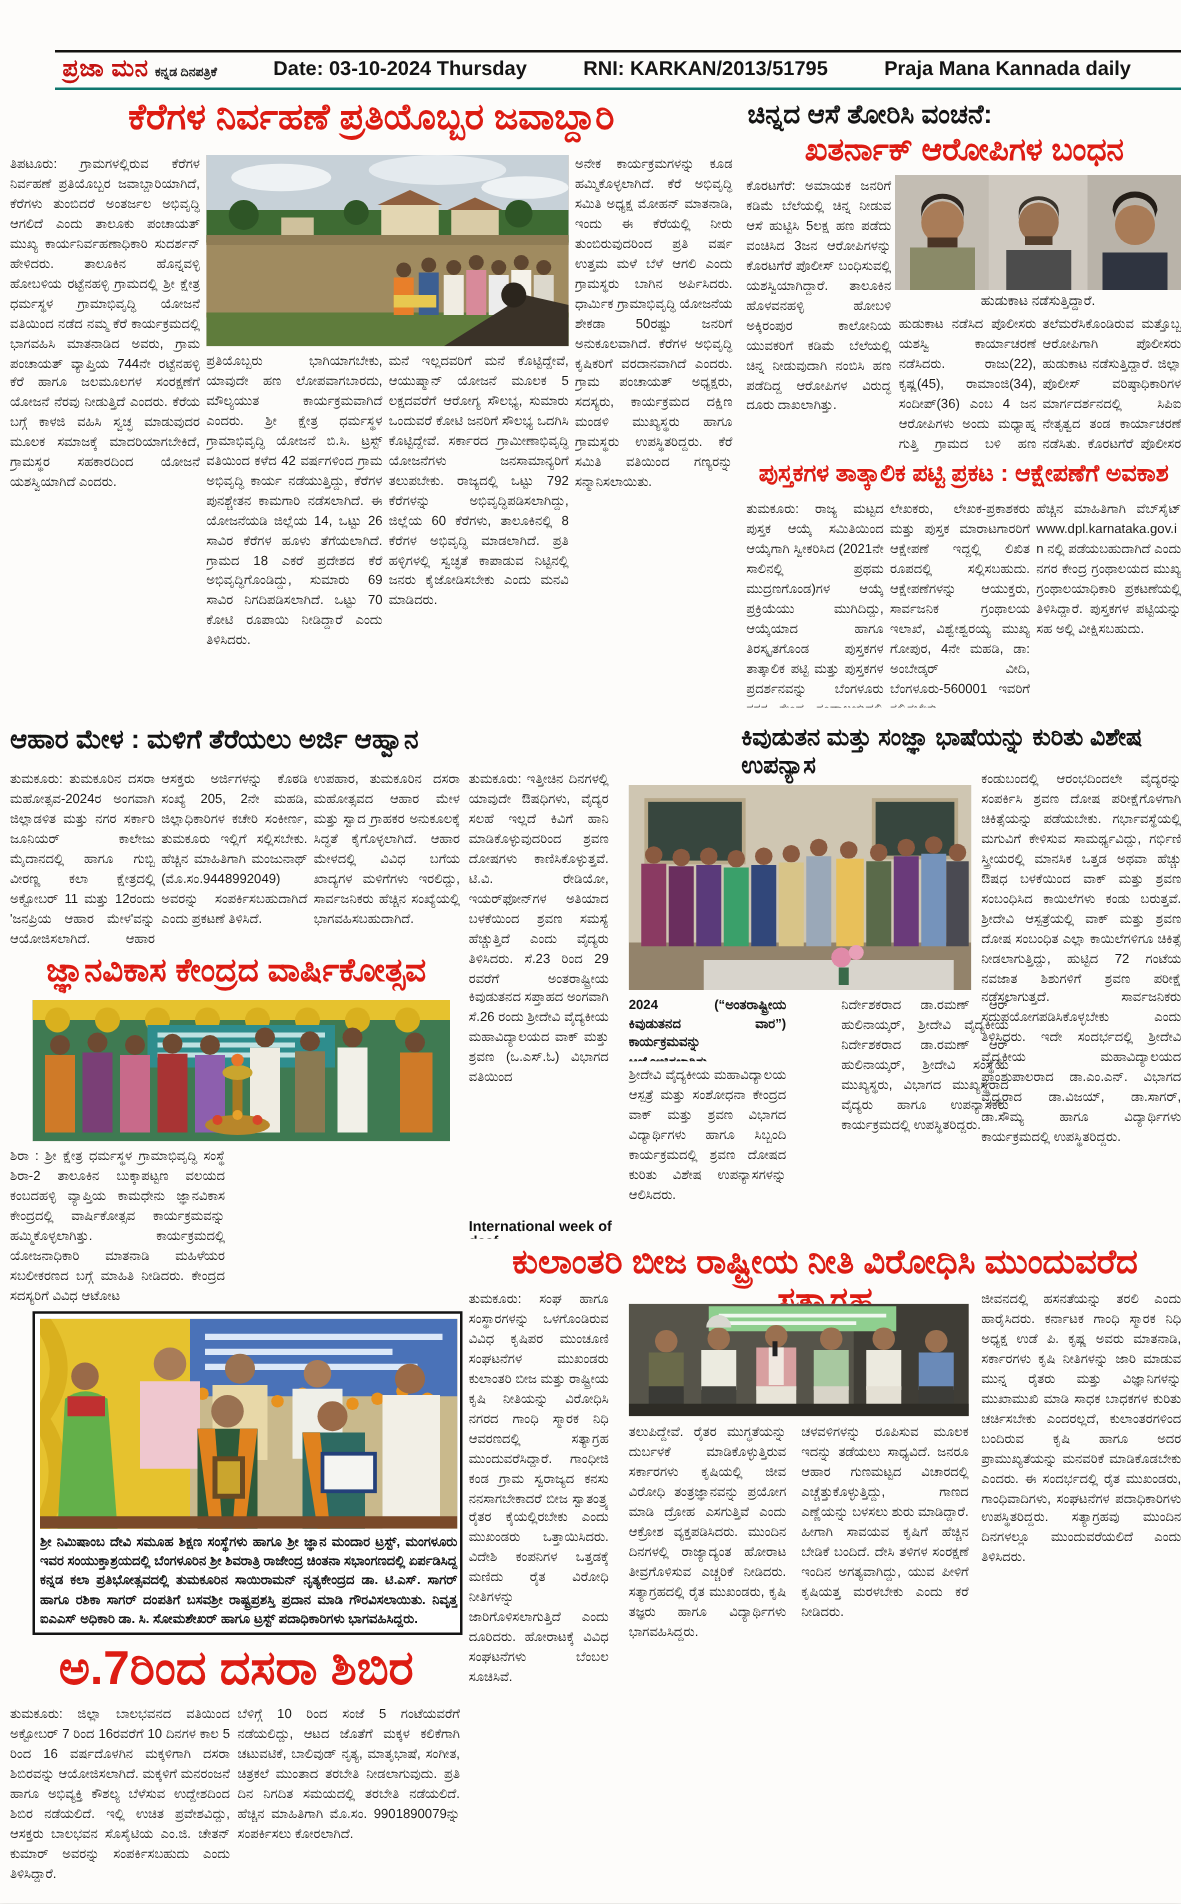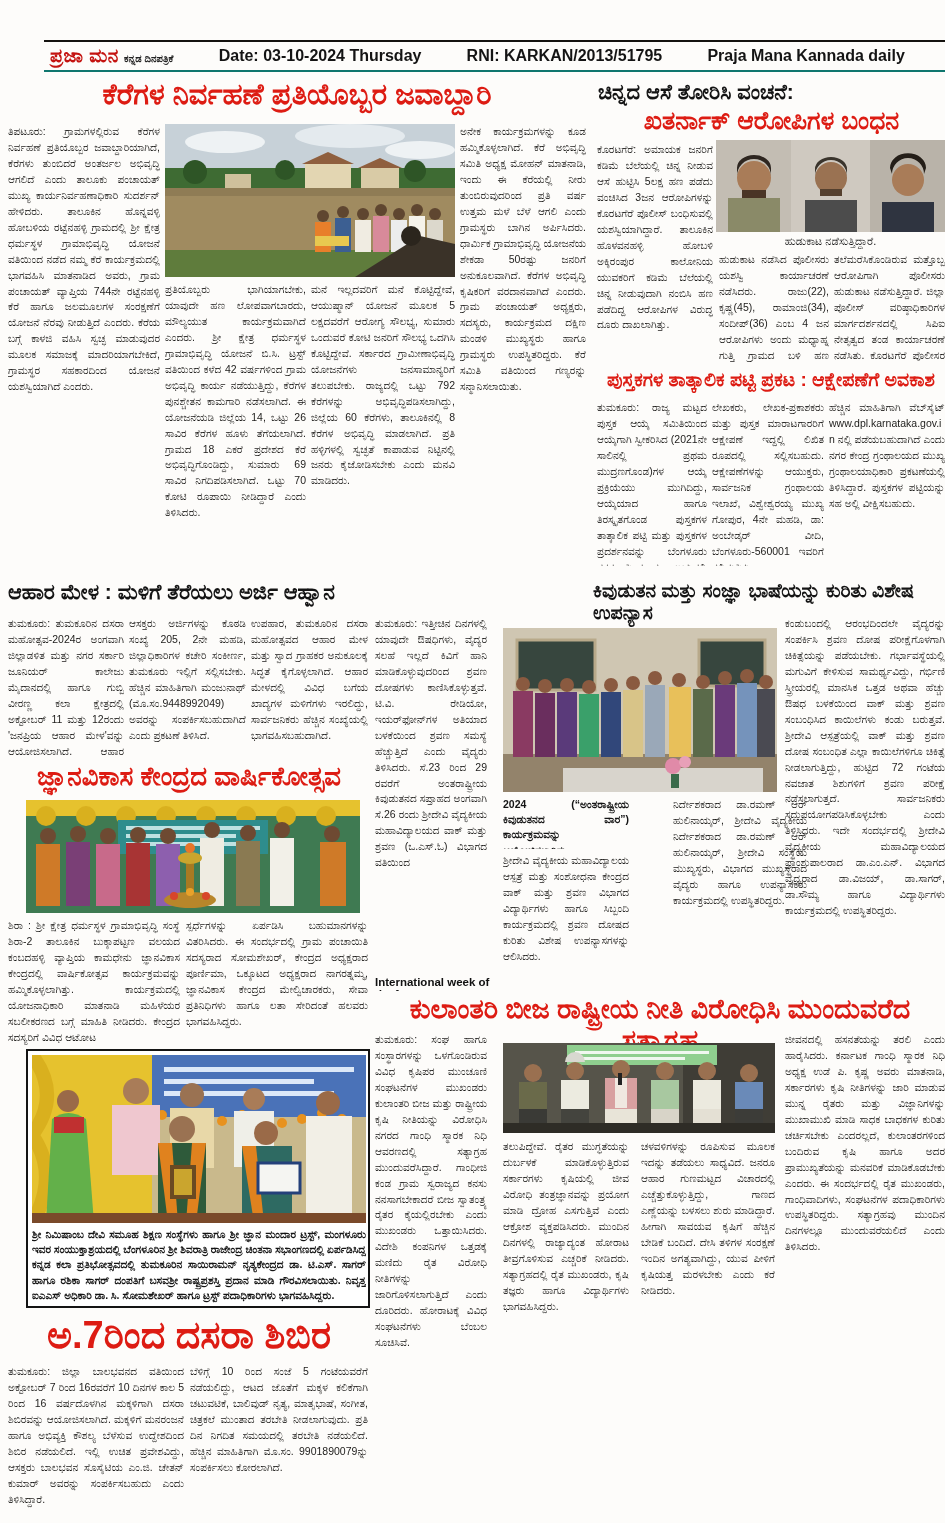--- a/index.html
+++ b/index.html
@@ -173,21 +173,20 @@
       <rect x="160" y="58" width="8" height="40" fill="#a87a22"></rect>
       <ellipse cx="164" cy="58" rx="12" ry="6" fill="#caa52e"></ellipse>
       <circle cx="164" cy="48" r="5" fill="#e8762a"></circle>
       <ellipse cx="164" cy="100" rx="26" ry="8" fill="#b8862a"></ellipse>
       <circle cx="148" cy="96" r="4" fill="#d8452a"></circle>
         <circle cx="180" cy="96" r="4" fill="#d8452a"></circle>
         <circle cx="164" cy="92" r="4" fill="#e8a22a"></circle>
     </svg>
   </div>
   <div class="abs bodycol" style="left:8px;top:918px;width:172px;height:127px;">ಶಿರಾ : ಶ್ರೀ ಕ್ಷೇತ್ರ ಧರ್ಮಸ್ಥಳ ಗ್ರಾಮಾಭಿವೃದ್ಧಿ ಸಂಸ್ಥೆ ಶಿರಾ-2 ತಾಲೂಕಿನ ಬುಕ್ಕಾಪಟ್ಟಣ ವಲಯದ ಕಂಬದಹಳ್ಳಿ ವ್ಯಾಪ್ತಿಯ ಕಾಮಧೇನು ಜ್ಞಾನವಿಕಾಸ ಕೇಂದ್ರದಲ್ಲಿ ವಾರ್ಷಿಕೋತ್ಸವ ಕಾರ್ಯಕ್ರಮವನ್ನು ಹಮ್ಮಿಕೊಳ್ಳಲಾಗಿತ್ತು. ಕಾರ್ಯಕ್ರಮದಲ್ಲಿ ಯೋಜನಾಧಿಕಾರಿ ಮಾತನಾಡಿ ಮಹಿಳೆಯರ ಸಬಲೀಕರಣದ ಬಗ್ಗೆ ಮಾಹಿತಿ ನೀಡಿದರು. ಕೇಂದ್ರದ ಸದಸ್ಯರಿಗೆ ವಿವಿಧ ಆಟೋಟ</div>
-  <div class="abs bodycol" style="left:186px;top:918px;width:182px;height:127px;">ಸ್ಪರ್ಧೆಗಳನ್ನು ಏರ್ಪಡಿಸಿ ಬಹುಮಾನಗಳನ್ನು ವಿತರಿಸಿದರು. ಈ ಸಂದರ್ಭದಲ್ಲಿ ಗ್ರಾಮ ಪಂಚಾಯಿತಿ ಸದಸ್ಯರಾದ ಸೋಮಶೇಖರ್, ಕೇಂದ್ರದ ಅಧ್ಯಕ್ಷರಾದ ಪೂರ್ಣಿಮಾ, ಒಕ್ಕೂಟದ ಅಧ್ಯಕ್ಷರಾದ ನಾಗರತ್ನಮ್ಮ, ಜ್ಞಾನವಿಕಾಸ ಕೇಂದ್ರದ ಮೇಲ್ವಿಚಾರಕರು, ಸೇವಾ ಪ್ರತಿನಿಧಿಗಳು ಹಾಗೂ ಲತಾ ಸೇರಿದಂತೆ ಹಲವರು ಭಾಗವಹಿಸಿದ್ದರು.</div>
 
   <div class="abs" id="awards-box" style="left:26px;top:1049px;width:344px;height:259px;padding:4px;">
     <div class="photo" style="width:334px;height:168px;">
       <svg width="334" height="168" viewBox="0 0 334 168">
         <rect width="334" height="168" fill="#c9b98c"></rect>
         <rect width="120" height="168" fill="#e6c22e"></rect>
         <path d="M0 0 q30 40 0 80 q28 40 0 88" stroke="#d9b01e" stroke-width="14" fill="none"></path>
         <rect x="120" width="214" height="62" fill="#4a72b8"></rect>
         <rect x="132" y="12" width="190" height="5" fill="#dce8f8"></rect>
           <rect x="132" y="24" width="150" height="5" fill="#dce8f8"></rect>

